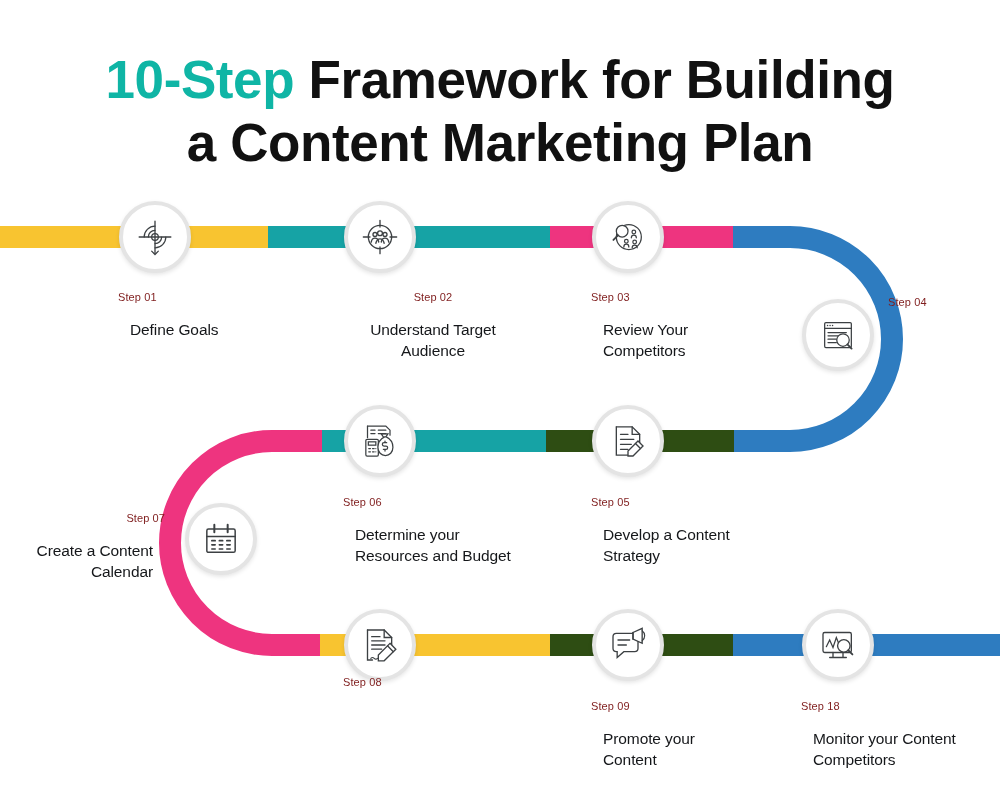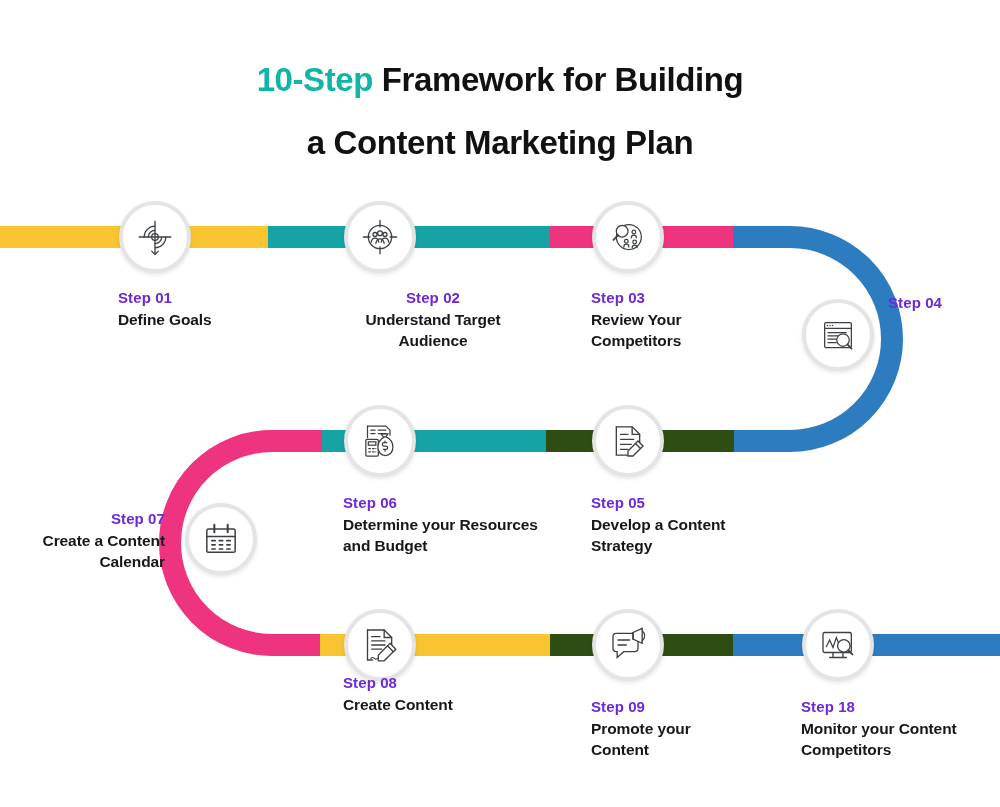--- a/index.html
+++ b/index.html
@@ -18,21 +18,21 @@
 
   
   #title-block {
     position: absolute;
     top: 48px;
     left: 0;
     width: 1000px;
     text-align: center;
   }
   .title-line {
-    font-size: 33px;
+    font-size: 53px;
     font-weight: 700;
     color: #111111;
     line-height: 63px;
     letter-spacing: -0.4px;
     white-space: nowrap;
   }
   .title-accent {
     color: #0fb5a5;
     font-weight: 700;
   }
@@ -68,33 +68,33 @@
 
   
   .step-label {
     position: absolute;
     width: 180px;
   }
   .step-label.right-align {
     text-align: right;
   }
   .step-num {
-    font-size: 15px;
-    color: #6d28d9;
-    font-weight: 700;
+    font-size: 11px;
+    color: #7f1d1d;
+    font-weight: 400;
     line-height: 21px;
     margin: 0 0 2px 0;
     letter-spacing: 0.1px;
   }
   .step-title {
     font-size: 15.5px;
     color: #15171a;
-    font-weight: 700;
+    font-weight: 400;
     line-height: 20.5px;
-    margin: 0;
+    margin: 12px;
     letter-spacing: -0.1px;
   }
 </style>
 </head>
 <body>
 
 <div id="title-block">
   <div class="title-line"><span class="title-accent">10-Step</span><span> Framework for Building</span></div>
   <div class="title-line">a Content Marketing Plan</div>
 </div>
@@ -270,21 +270,20 @@
   <p class="step-title">Determine your Resources and Budget</p>
 </div>
 
 <div class="step-label right-align" style="left:-15px; top:508px; width:180px;">
   <p class="step-num">Step 07</p>
   <p class="step-title">Create a Content Calendar</p>
 </div>
 
 <div class="step-label" style="left:343px; top:672px;">
   <p class="step-num">Step 08</p>
-  <p class="step-title">Create Content</p>
 </div>
 
 <div class="step-label" style="left:591px; top:696px; width:130px;">
   <p class="step-num">Step 09</p>
   <p class="step-title">Promote your Content</p>
 </div>
 
 <div class="step-label" style="left:801px; top:696px; width:185px;">
   <p class="step-num">Step 18</p>
   <p class="step-title">Monitor your Content Competitors</p>

